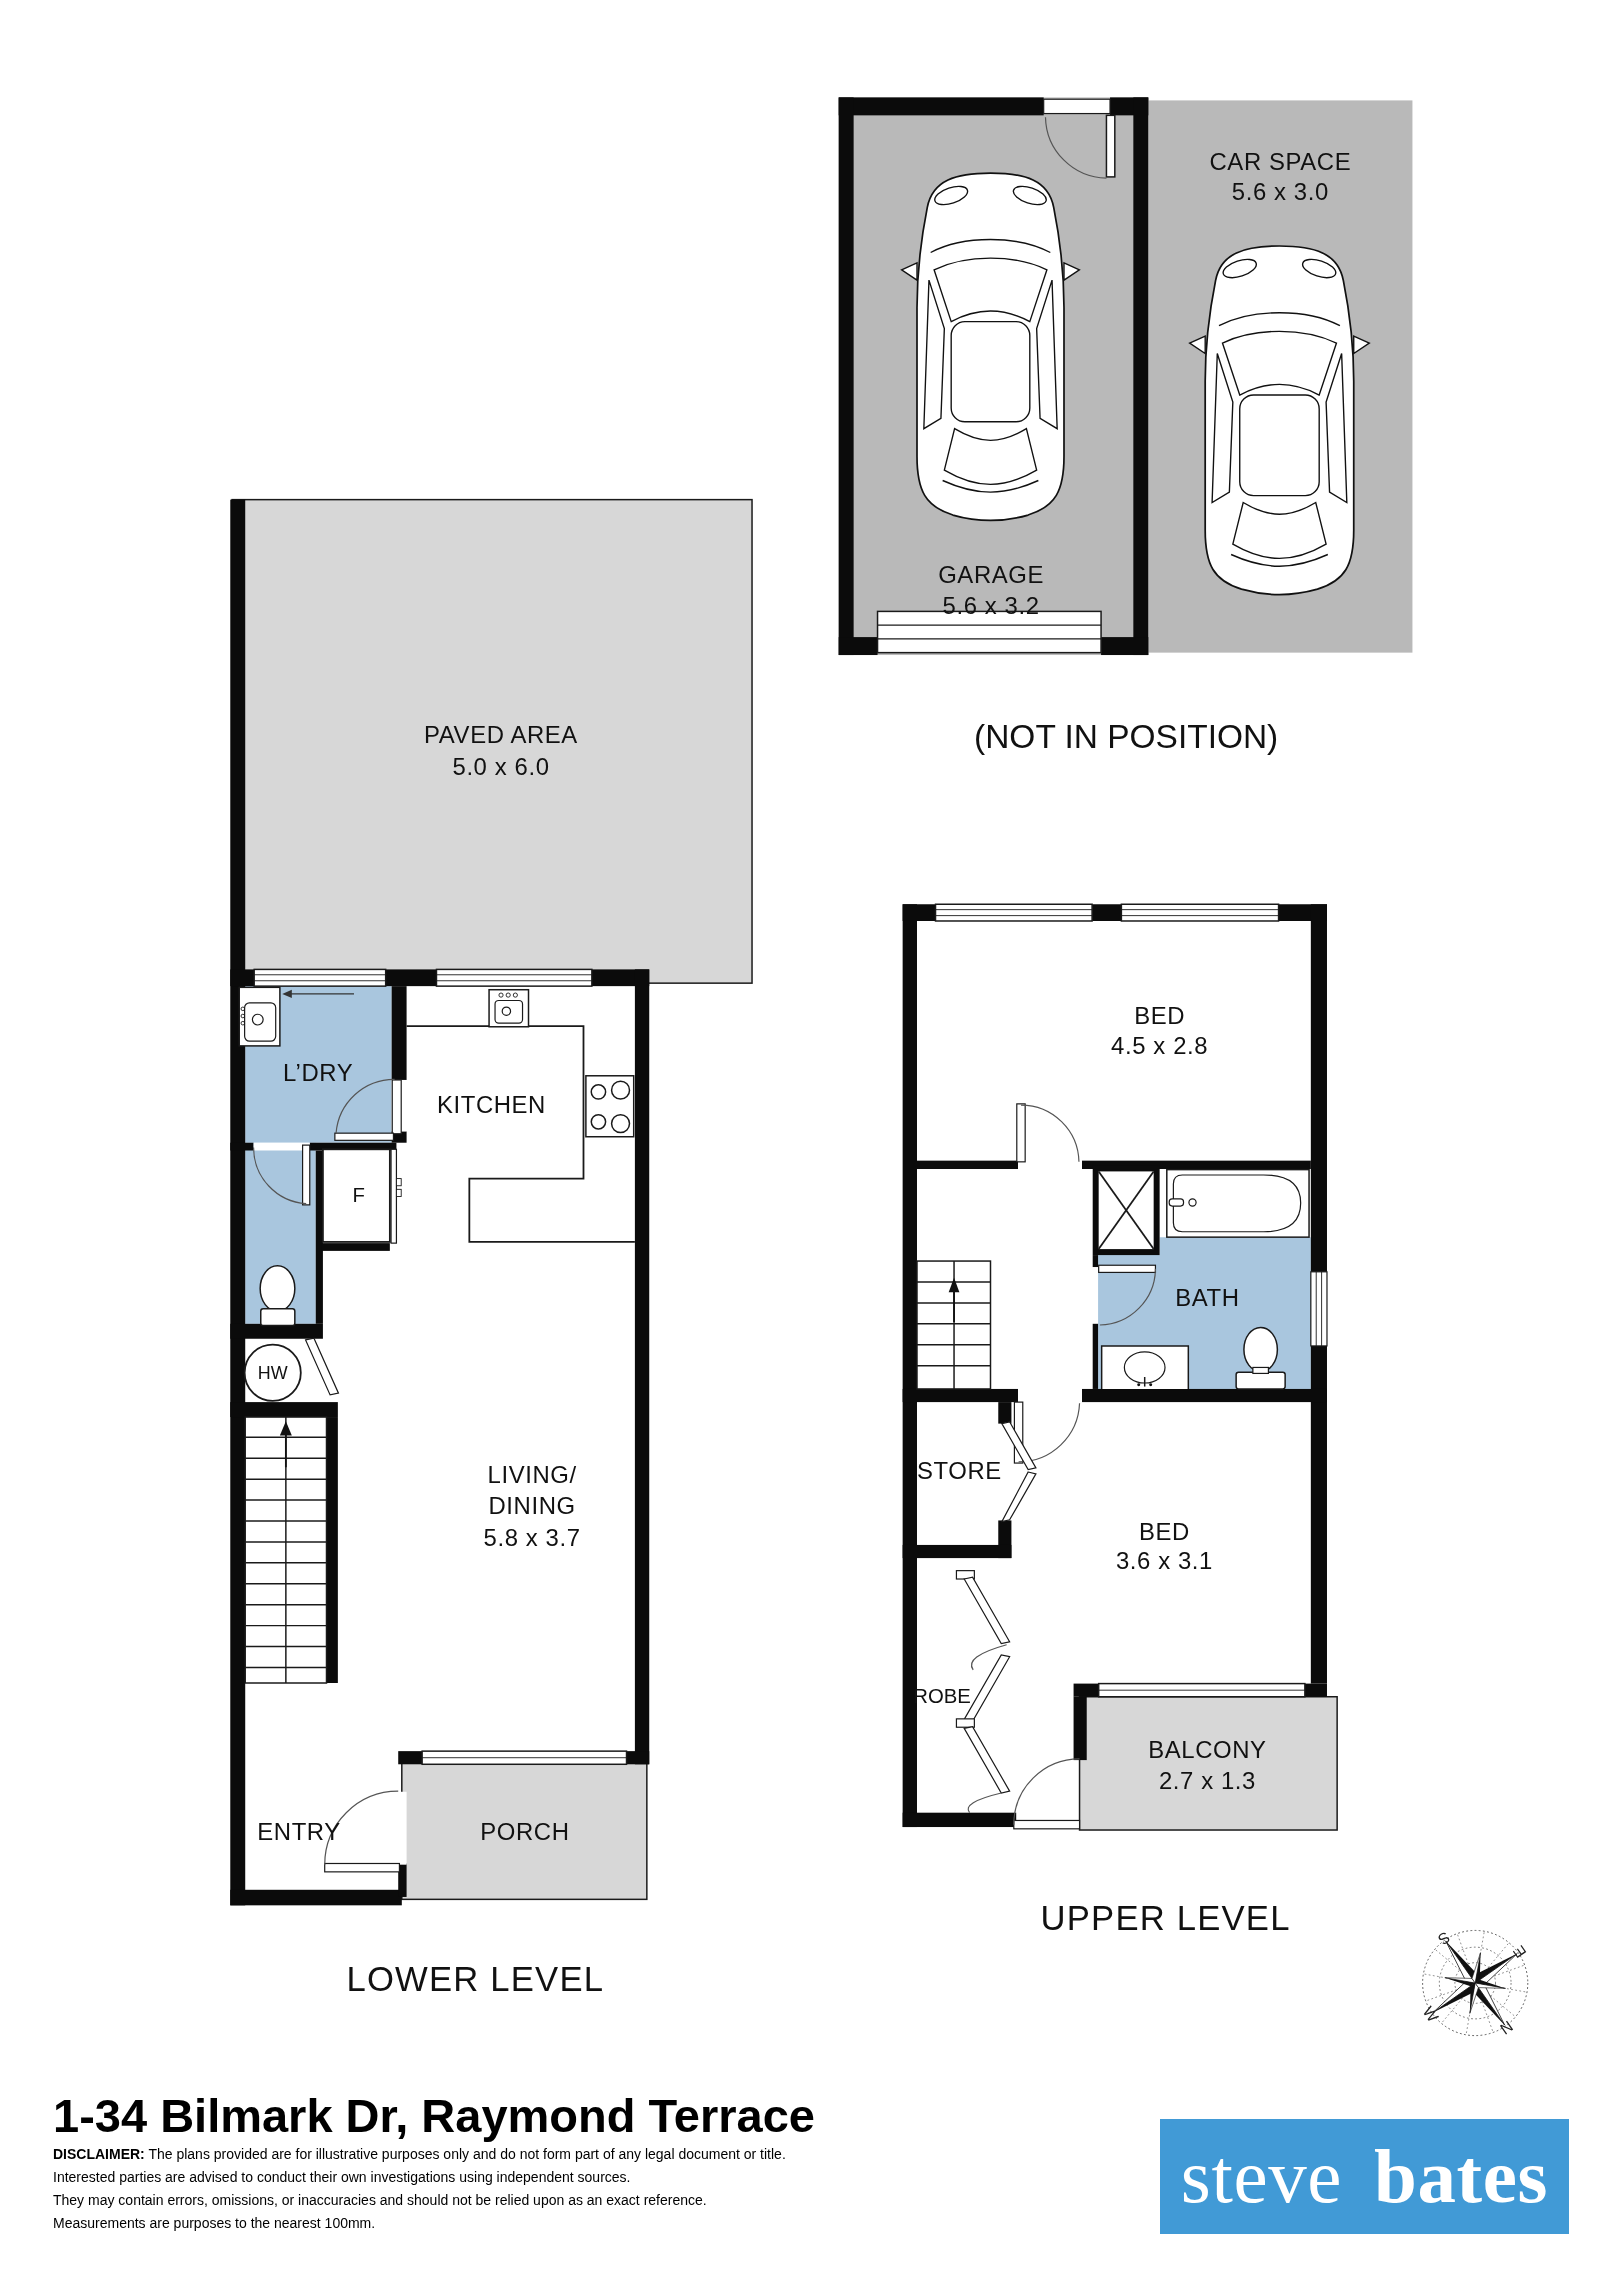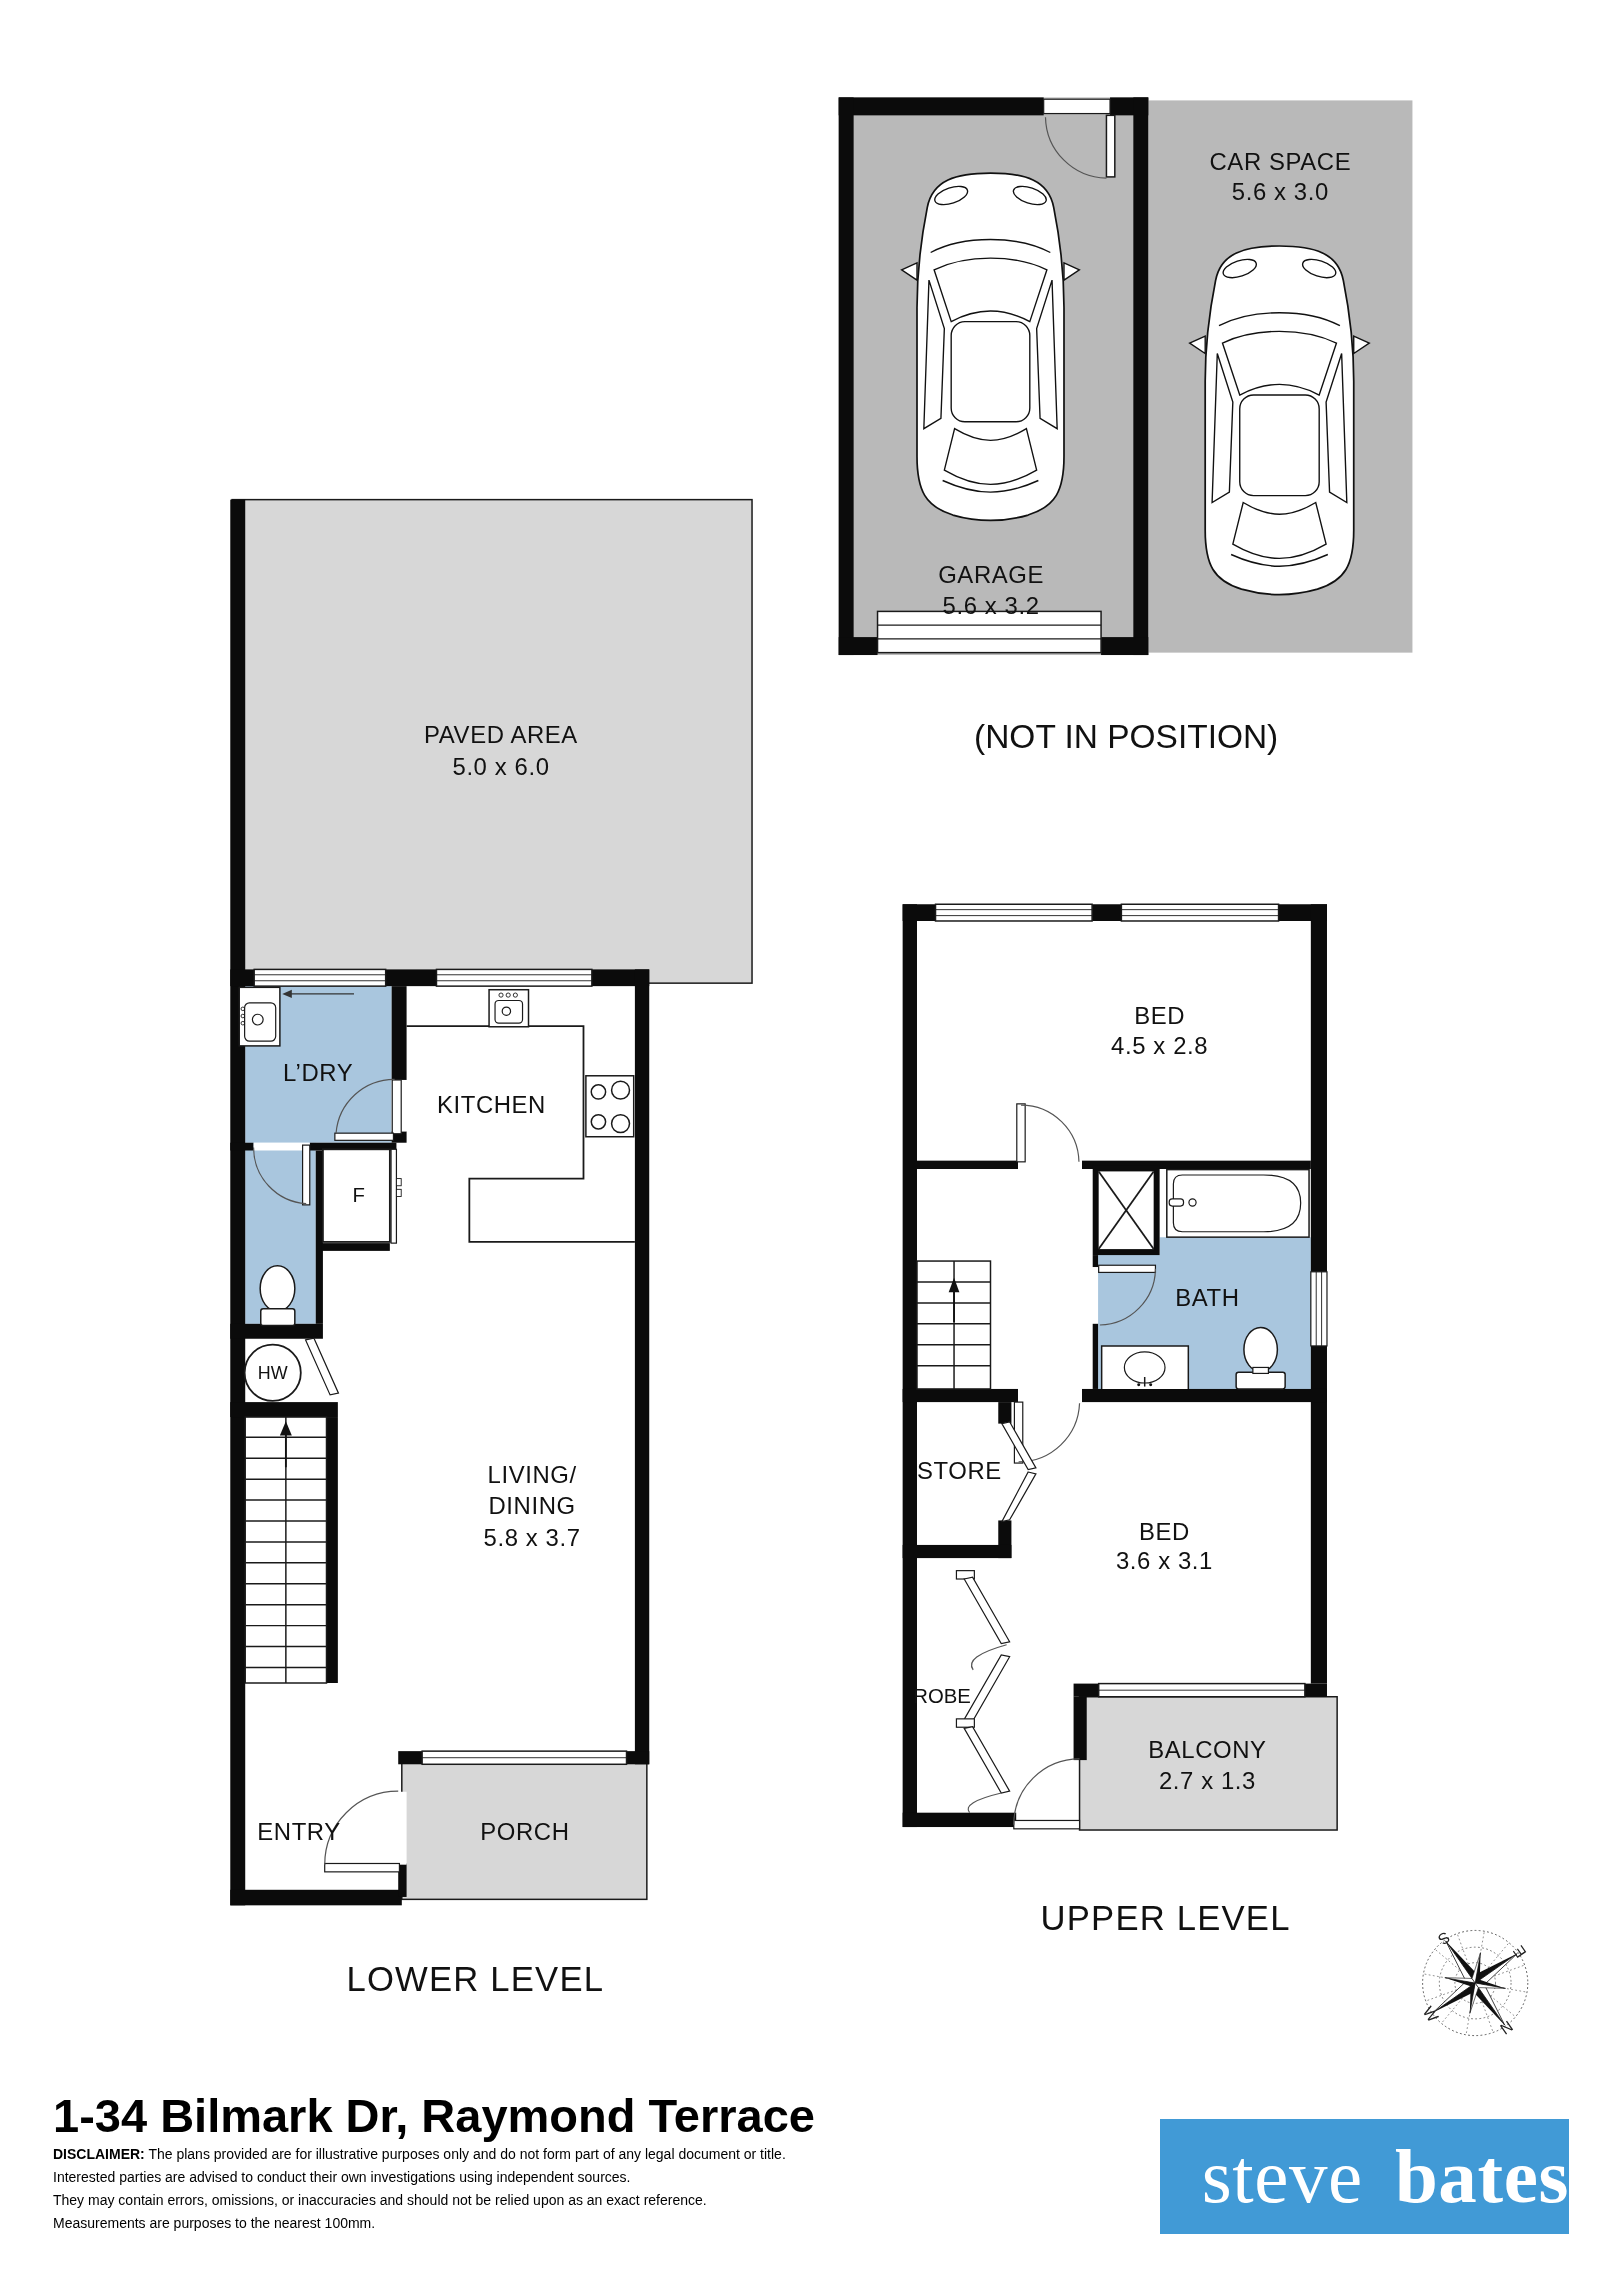--- a/index.html
+++ b/index.html
@@ -11,21 +11,21 @@
   .small-label{font-size:34px;}
   .tiny-label{font-size:30px;}
   .level-title{font-size:58px;letter-spacing:2px;}
   .note-label{font-size:56px;}
   .compass-letter{font-size:26px;fill:#222;}
   .footer-title{position:absolute;left:53px;top:2072px;font-size:47px;font-weight:bold;color:#000;
                 font-family:"Liberation Sans", sans-serif;white-space:nowrap;margin-top:16px;}
   .disclaimer{position:absolute;left:53px;top:2143px;font-size:14px;line-height:23px;color:#000;
               font-family:"Liberation Sans", sans-serif;}
   .logo{position:absolute;left:1160px;top:2119px;width:409px;height:115px;background:#419ad6;
-        display:flex;align-items:center;justify-content:flex-end;
+        display:flex;align-items:center;justify-content:center;
         font-family:"Liberation Serif", serif;font-size:77px;color:#fff;letter-spacing:0.6px;}
   .logo .l1{font-weight:normal;}
   .logo .l2{font-weight:bold;margin-left:32px;}
 </style>
 </head>
 <body>
 
 <div class="page">
 
 <svg width="1623" height="2295" viewBox="0 0 2715 3840">

